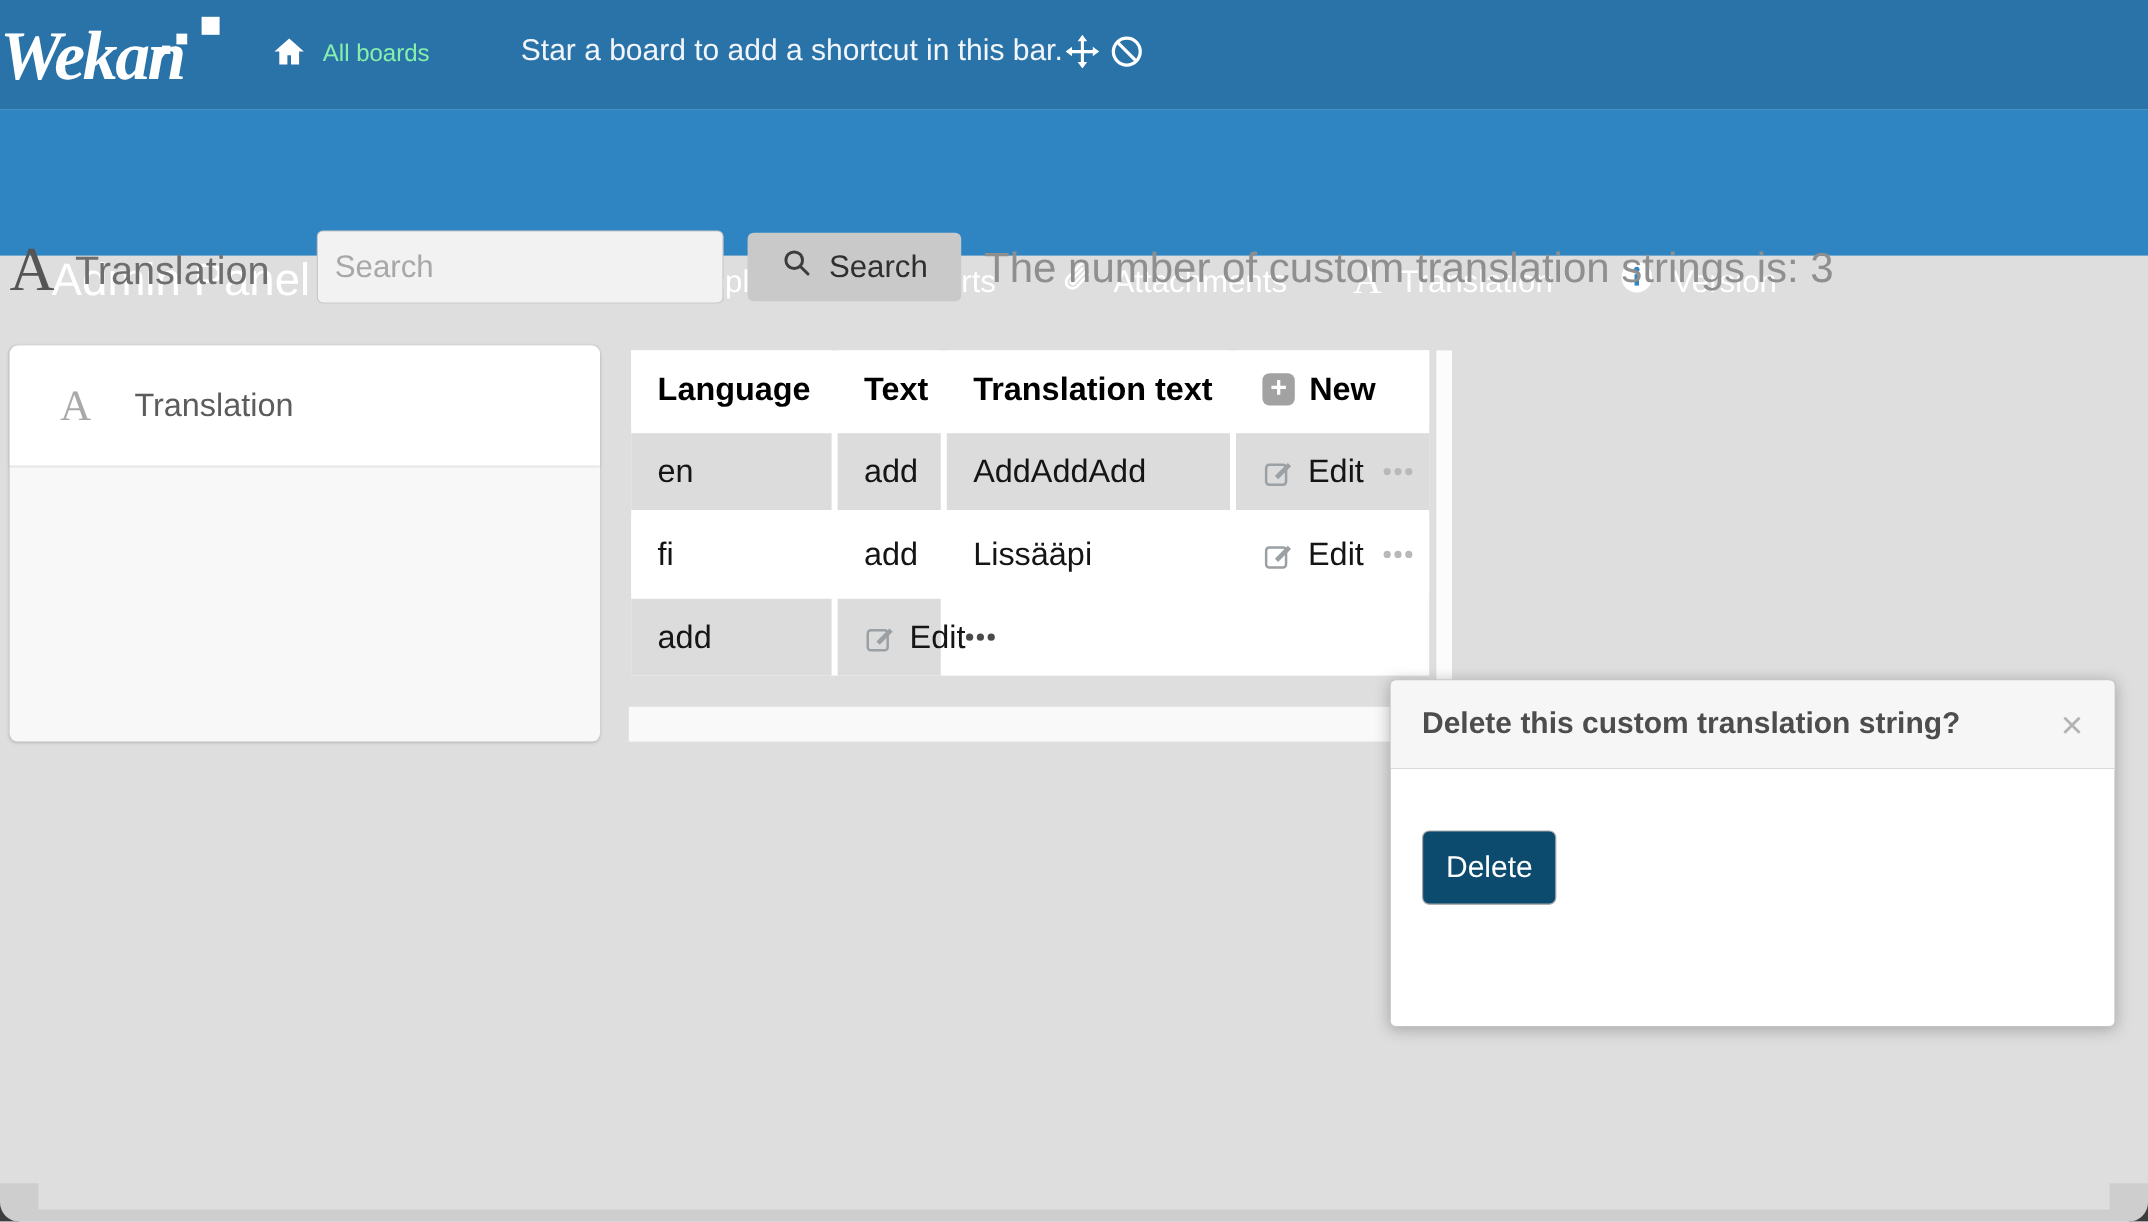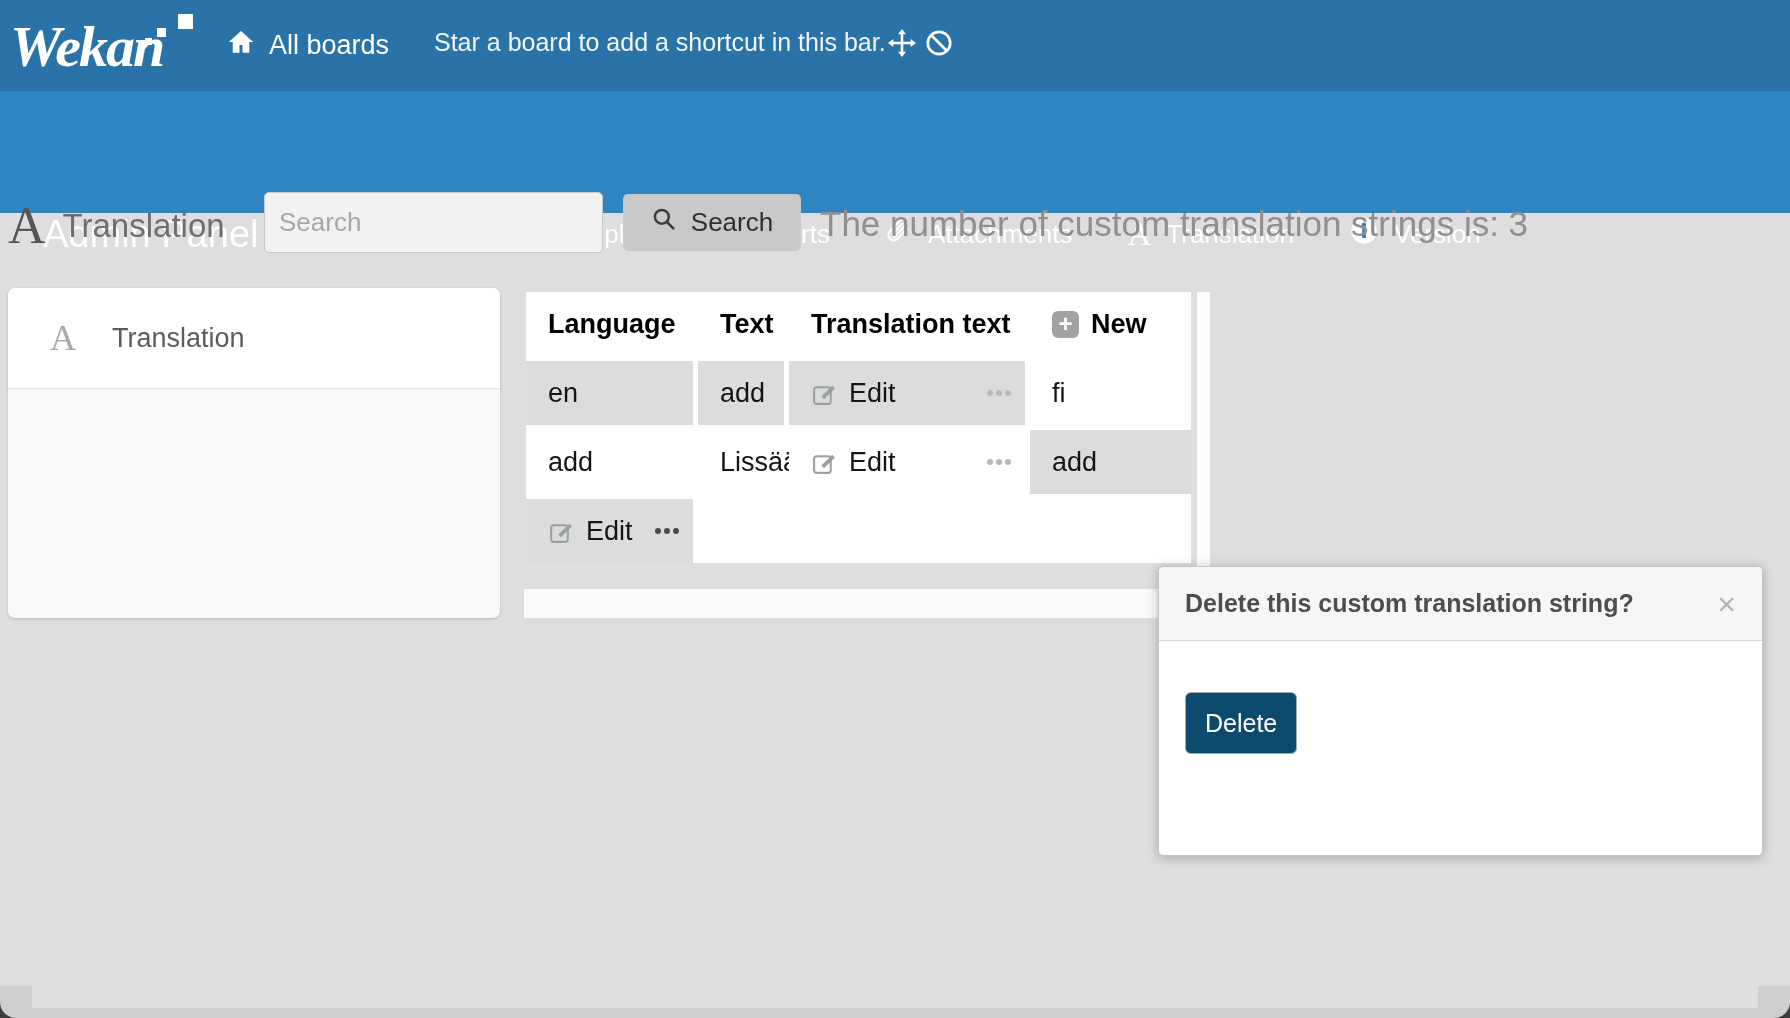--- a/index.html
+++ b/index.html
@@ -6,31 +6,31 @@
   body{
     width:1790px;height:1018px;overflow:hidden;position:relative;
     background:#dedede;
     font-family:"Liberation Sans","DejaVu Sans",sans-serif;
     -webkit-font-smoothing:antialiased;
   }
   .abs{position:absolute;}
 
   
   .topbar{left:0;top:0;width:1790px;height:91px;background:#2a73a8;}
-  .logo{left:10px;top:8px;height:78px;display:flex;align-items:center;}
+  .logo{left:0;top:8px;height:78px;display:flex;align-items:center;}
   .logo-text{
     font-family:"Liberation Serif","DejaVu Serif",serif;
     font-style:italic;font-weight:bold;color:#fff;font-size:58px;
     letter-spacing:-2px;line-height:1;
   }
   .logo-sq{position:absolute;background:#fff;}
   .logo-sq1{width:15px;height:15px;left:168px;top:6px;}
   .logo-sq2{width:9px;height:9px;left:147px;top:20px;}
   .logo-sq3{width:7px;height:7px;left:135px;top:30px;}
-  .home-link{left:226px;top:0;height:91px;display:flex;align-items:center;gap:13px;color:#ffffff;font-size:27px;cursor:pointer;}
+  .home-link{left:226px;top:0;height:91px;display:flex;align-items:center;gap:13px;color:#86efac;font-size:20px;cursor:pointer;}
   .star-hint{left:434px;top:0;height:85px;display:flex;align-items:center;color:#f2f6fa;font-size:25px;}
   .tb-icon{top:0;height:85px;display:flex;align-items:center;}
   .move-wrap{left:888px;}
   .ban-wrap{left:925px;}
 
   
   .navbar{left:0;top:91px;width:1790px;height:122px;background:#2e85c1;}
   .admin-title{left:43px;top:103px;height:80px;display:flex;align-items:center;color:#fff;font-size:38px;}
   .nav-items{left:319px;top:103px;height:80px;display:flex;align-items:center;gap:55px;}
   .nav-item{display:flex;align-items:center;gap:15px;color:#fff;font-size:26px;cursor:pointer;}
@@ -223,20 +223,21 @@
   <div class="cell head">Language</div>
   <div class="cell head">Text</div>
   <div class="cell head">Translation text</div>
   <div class="cell head">
     <span class="plus-square">+</span>
     <span>New</span>
   </div>
 
   <div class="cell row-gray">en</div>
   <div class="cell row-gray">add</div>
+  <div class="cell row-gray">AddAddAdd</div>
   <div class="cell row-gray action-cell">
     <span class="edit-link">
       <svg width="27" height="27" viewBox="0 0 26 26">
         <rect x="3" y="7" width="16" height="16" rx="2.5" fill="none" stroke="#9aa0a3" stroke-width="2"></rect>
         <path d="M10 16 20.4 5.6 23 8.2 12.6 18.6z" fill="#9aa0a3"></path>
       </svg>
       <span>Edit</span>
     </span>
     <span class="dots">
         <i></i>

